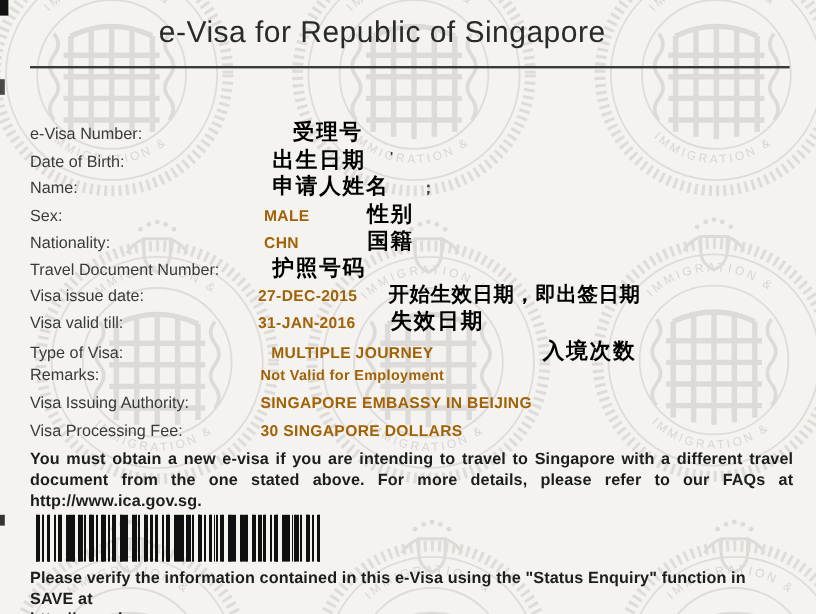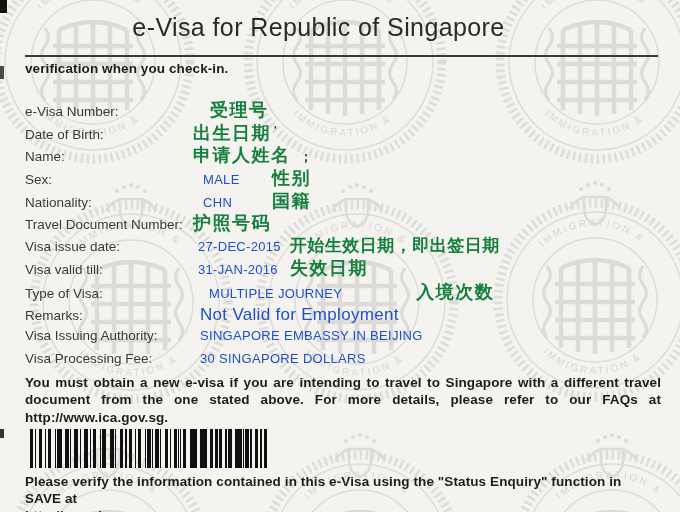--- a/index.html
+++ b/index.html
@@ -28,40 +28,40 @@
     position:absolute;left:25px;width:636px;
     font-weight:700;font-size:13.5px;line-height:17.3px;color:#1d1d1d;
     letter-spacing:.1px;
   }
   .intro{top:60px;}
   .notice{top:374px;}
   .footer{top:474px;line-height:16.8px;}
   .jline{text-align:justify;text-align-last:justify;}
 
   .fields{position:absolute;left:25px;top:101px;width:645px;}
-  .row{display:flex;align-items:baseline;height:22.7px;white-space:nowrap;}
+  .row{display:flex;align-items:baseline;height:22.7px;white-space:nowrap;gap:17px;}
   .lbl{flex:0 0 168px;font-size:13.5px;color:#3a3a3a;}
-  .val{font-size:13px;color:#1d4ed8;letter-spacing:.3px;}
+  .val{font-size:13px;color:#a16207;letter-spacing:.3px;font-weight:bold;}
   .ann{
     font-weight:700;font-size:18px;letter-spacing:1.5px;line-height:1;
-    color:#15803d;
+    color:#000000;
   }
   .sfx{font-weight:700;font-size:13px;color:#3a3a3a;}
 
   .r1 .ann{margin-left:17px;}
   .r2 .sfx{margin-left:9px;}
   .r3 .sfx{font-size:11px;position:relative;top:-5px;margin-left:3px;}
   .r4 .val,.r5 .val{margin-left:10px;min-width:69px;}
   .r7 .val,.r8 .val{margin-left:5px;min-width:80px;}
   .r7 .ann{margin-left:9px;font-size:17px;letter-spacing:.5px;}
   .r8 .ann{margin-left:12px;font-family:Liberation Mono, monospace;}
   .r9 .val{margin-left:16px;}
   .r9 .ann{margin-left:74px;text-align:right;}
   .r10 .val,.r11 .val,.r12 .val{margin-left:7px;}
-  .r10 .val{font-size:17px;text-align:center;}
+  .r10 .val{font-size:12px;text-align:center;}
 
   .barcode{
     position:absolute;left:30px;top:429px;width:237px;height:39px;
     background:
       repeating-linear-gradient(90deg,#101010 0 1.5px,rgba(0,0,0,0) 1.5px 5px),
       repeating-linear-gradient(90deg,#101010 0 3px,rgba(0,0,0,0) 3px 9px),
       repeating-linear-gradient(90deg,rgba(0,0,0,0) 0 5px,#101010 5px 6.5px,rgba(0,0,0,0) 6.5px 13px);
   }
 
   .artifact{position:absolute;background:#121212;}
@@ -128,21 +128,20 @@
       <use href="#emblem" x="360" y="552"></use>
       <use href="#emblem" x="612" y="552"></use>
     </g>
   </svg>
 
   <div class="content">
     <div class="title">e-Visa for Republic of Singapore</div>
     <div class="divider"></div>
 
     <div class="para intro">
-      <div>verification when you check-in.</div>
     </div>
 
     <div class="fields">
       <div class="row r1">
         <span class="lbl">e-Visa Number:</span>
         <span class="val"></span>
         <span class="ann">受理号</span>
       </div>
       <div class="row r3">
         <span class="lbl">Date of Birth:</span>

